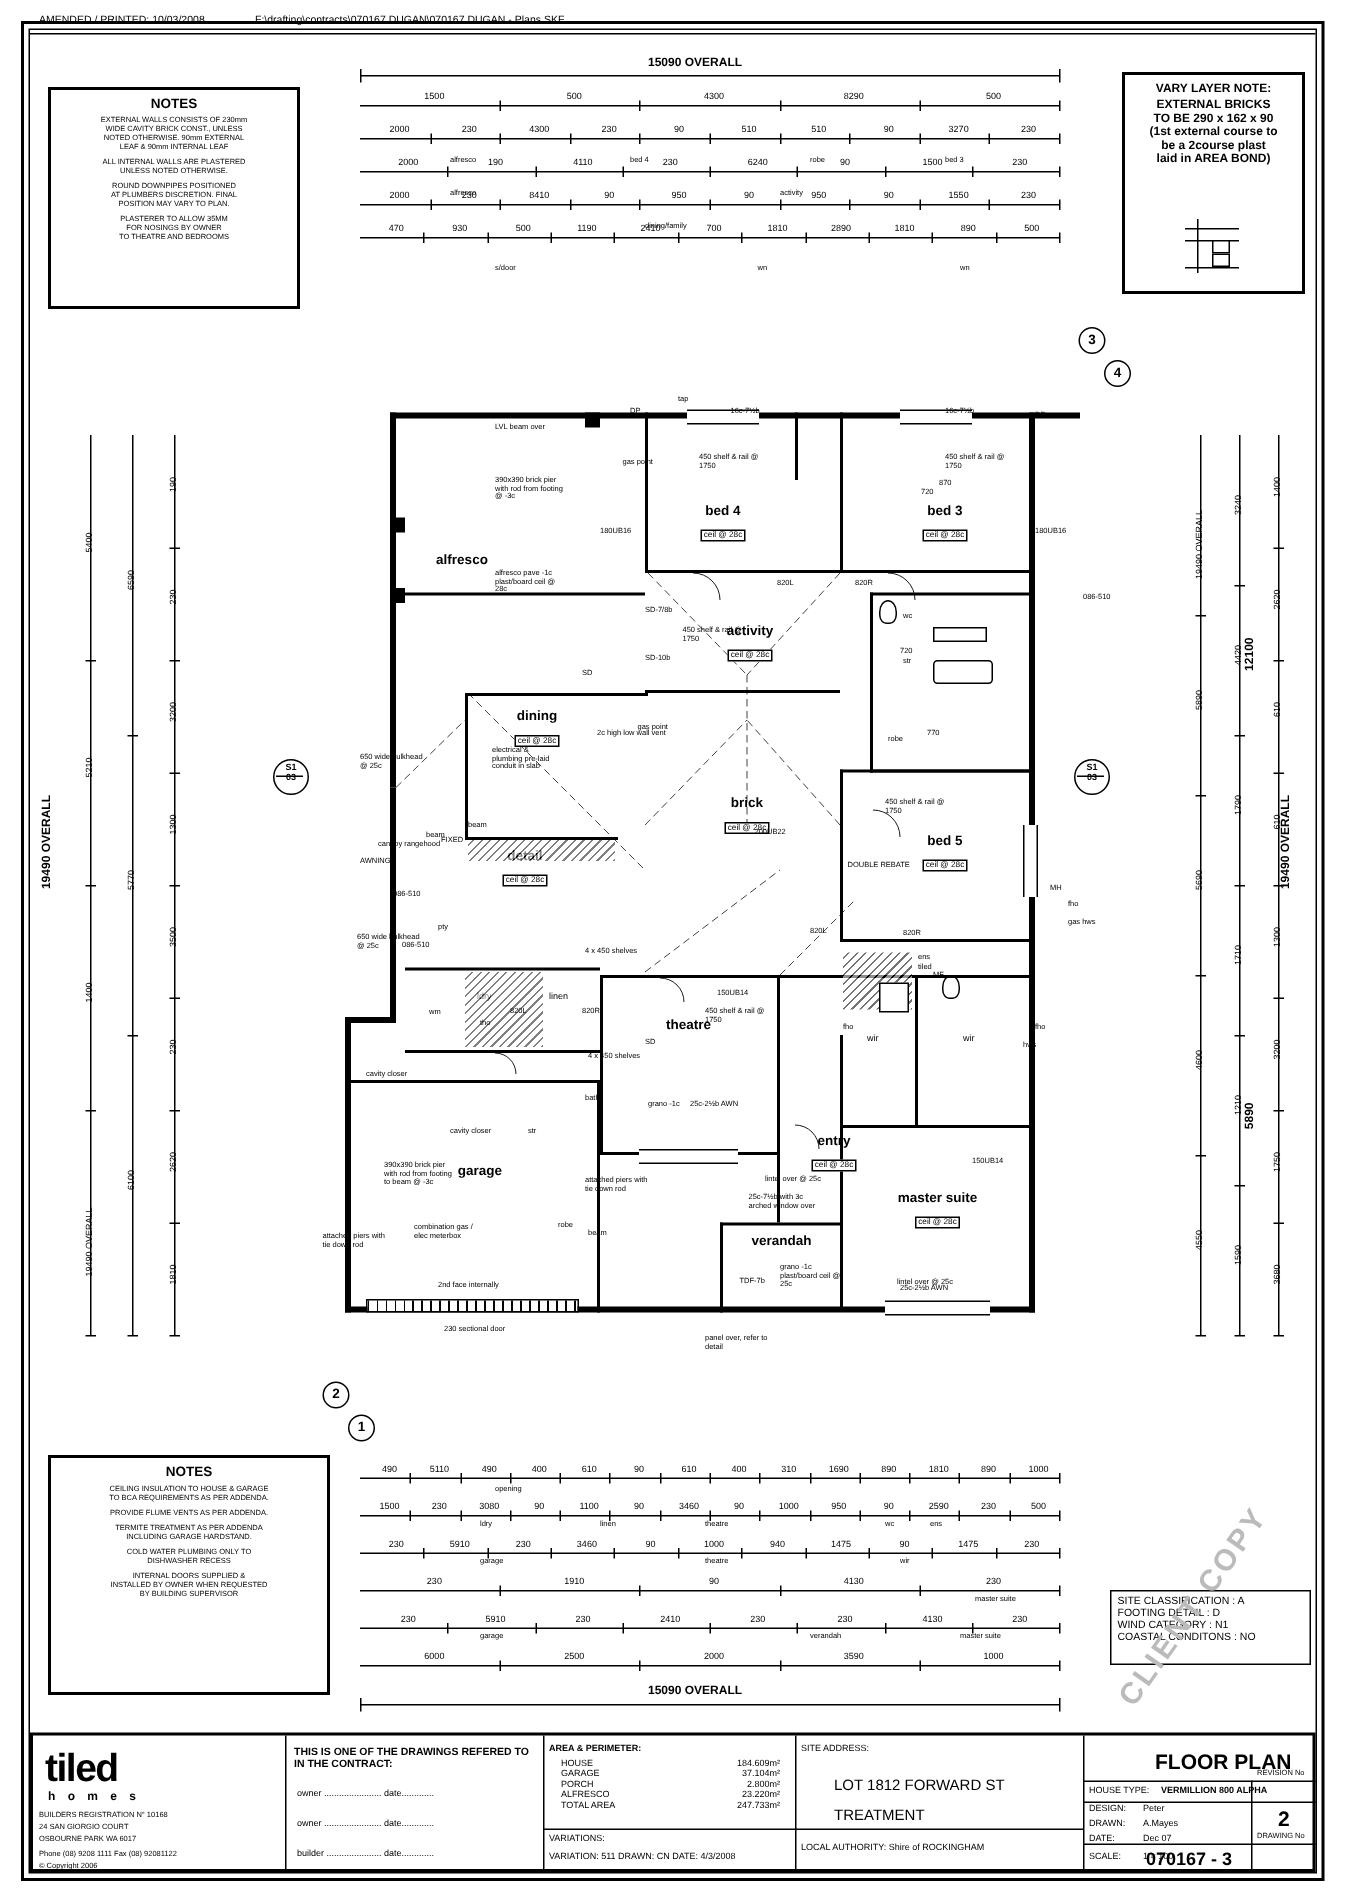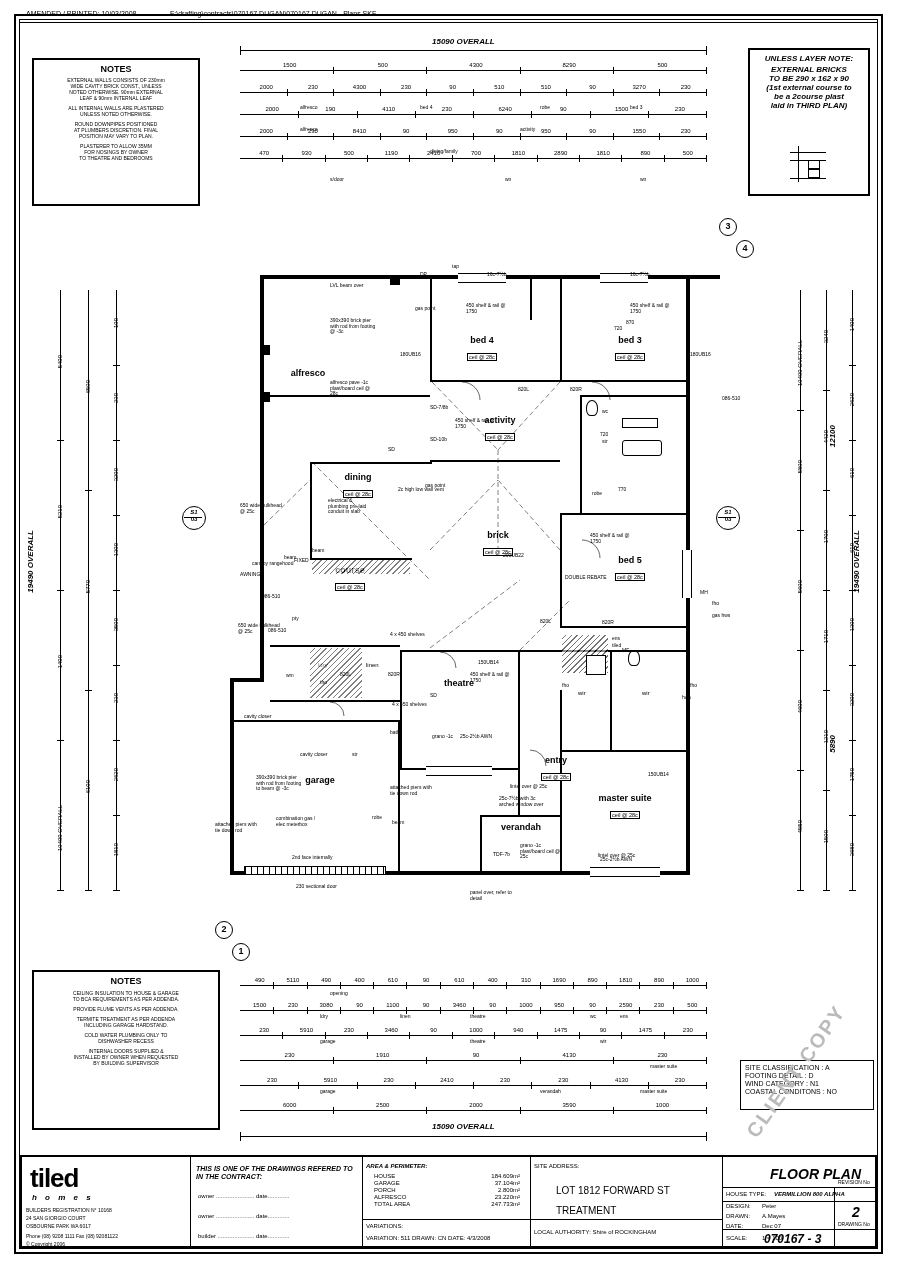--- a/index.html
+++ b/index.html
@@ -9,21 +9,21 @@
   .bx{position:absolute;border:1px solid #000;box-sizing:border-box;background:#fff;}
   .ctr{text-align:center;}
   .t5{font-size:5px;line-height:6px;}
   .t6{font-size:6px;line-height:7px;}
   .t7{font-size:7px;line-height:8px;}
   .t8{font-size:8px;line-height:9px;}
   .t9{font-size:9px;line-height:10px;}
   .t10{font-size:10px;line-height:11px;}
   .t12{font-size:12px;line-height:13px;}
   .t14{font-size:14px;line-height:15px;}
-  .b{font-weight:bold;font-style:italic;}
+  .b{font-weight:bold;}
   .vert{writing-mode:vertical-rl;transform:rotate(180deg);}
   .line{position:absolute;background:#000;}
   .hl{height:1px;}
   .vl{width:1px;}
   .room{position:absolute;text-align:center;}
   .roomname{font-size:9px;font-weight:bold;}
   .roomceil{font-size:5.5px;border:1px solid #000;display:inline-block;padding:0 1px;margin-top:1px;background:#fff;}
   .wall{position:absolute;background:#000;}
   .noteshead{font-weight:bold;font-size:9px;text-align:center;}
   .circ{position:absolute;border:1.5px solid #000;border-radius:50%;text-align:center;font-weight:bold;background:#fff;}
@@ -60,27 +60,27 @@
         <div>AT PLUMBERS DISCRETION. FINAL</div>
         <div>POSITION MAY VARY TO PLAN.</div>
         <div style="height: 4px;"></div>
         <div>PLASTERER TO ALLOW 35MM</div>
         <div>FOR NOSINGS BY OWNER</div>
         <div>TO THEATRE AND BEDROOMS</div>
       </div>
   </div>
 
   <div class="bx" style="left:748px;top:48px;width:122px;height:148px;border-width:2px;">
-    <div class="t8 b ctr" style="margin-top:4px;">UNLESS LAYER NOTE:</div>
+    <div class="t8 b ctr" style="margin-top:4px;">VARY LAYER NOTE:</div>
     <div class="t8 b ctr" id="brickNoteBody" style="padding:2px 3px;">
         <div>EXTERNAL BRICKS</div>
         <div>TO BE 290 x 162 x 90</div>
         <div>(1st external course to</div>
         <div>be a 2course plast</div>
-        <div>laid in THIRD PLAN)</div>
+        <div>laid in AREA BOND)</div>
       </div>
     <div class="abs" style="left:40px;top:96px;width:44px;height:38px;">
       <div class="line hl" style="left:0;top:6px;width:36px;"></div>
       <div class="line hl" style="left:0;top:14px;width:36px;"></div>
       <div class="bx" style="left:18px;top:14px;width:12px;height:9px;"></div>
       <div class="bx" style="left:18px;top:23px;width:12px;height:9px;"></div>
       <div class="line hl" style="left:0;top:32px;width:36px;"></div>
       <div class="line vl" style="left:8px;top:0;height:36px;"></div>
     </div>
   </div>
@@ -355,21 +355,21 @@
     </div>
     <div class="room" style="left:238px;top:280px;width:60px;">
       <div class="roomname">brick</div>
       <div class="roomceil">ceil @ 28c</div>
     </div>
     <div class="room" style="left:100px;top:222px;width:56px;">
       <div class="roomname">dining</div>
       <div class="roomceil">ceil @ 28c</div>
     </div>
     <div class="room" style="left:92px;top:315px;width:56px;">
-      <div class="roomname">course</div>
+      <div class="roomname">detail</div>
       <div class="roomceil">ceil @ 28c</div>
     </div>
     <div class="room" style="left:48px;top:118px;width:60px;">
       <div class="roomname">alfresco</div>
     </div>
     <div class="room" style="left:198px;top:428px;width:62px;">
       <div class="roomname">theatre</div>
     </div>
     <div class="room" style="left:298px;top:505px;width:56px;">
       <div class="roomname">entry</div>

